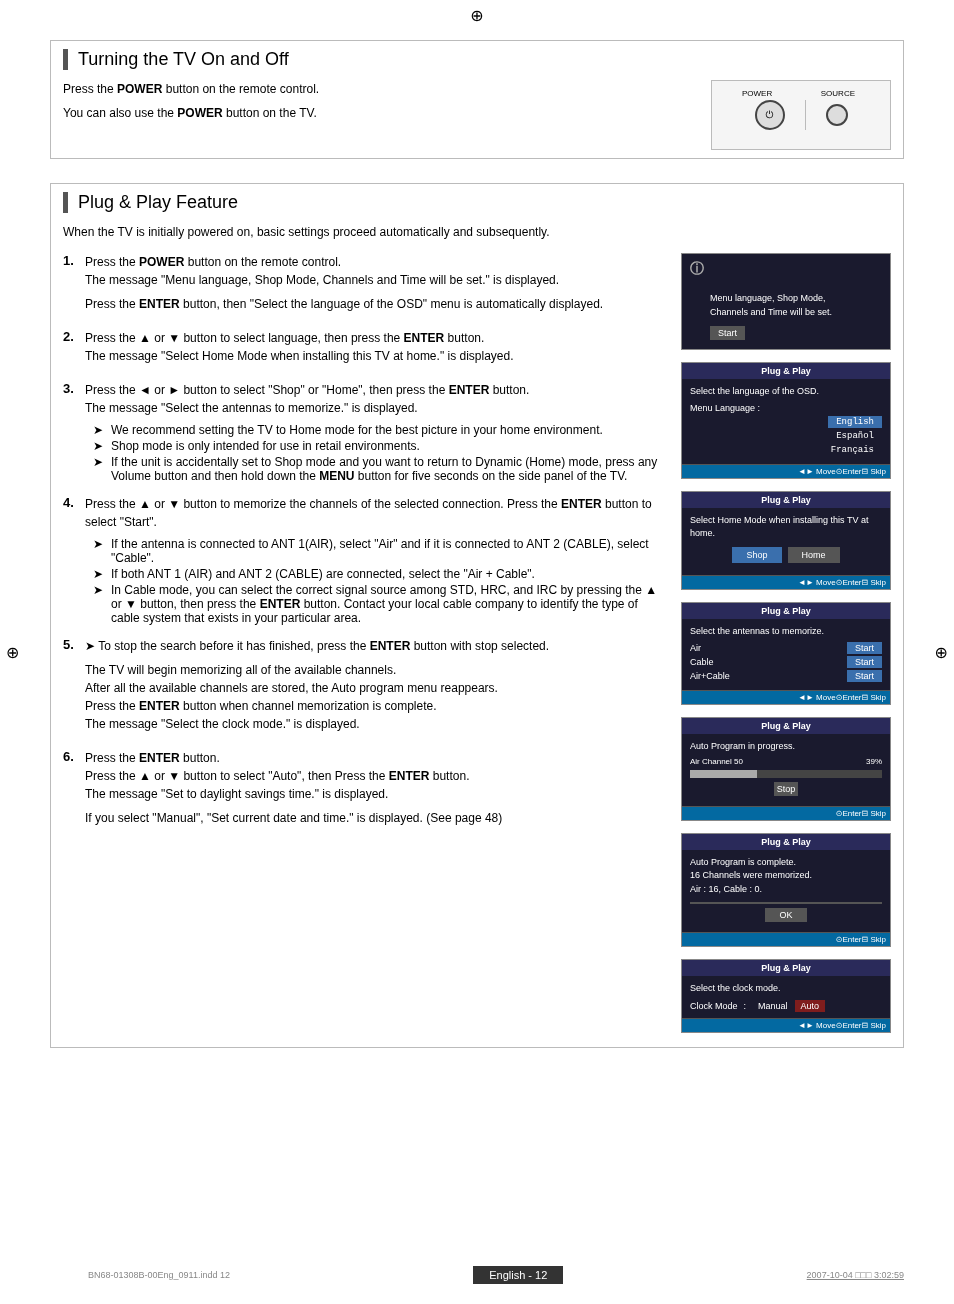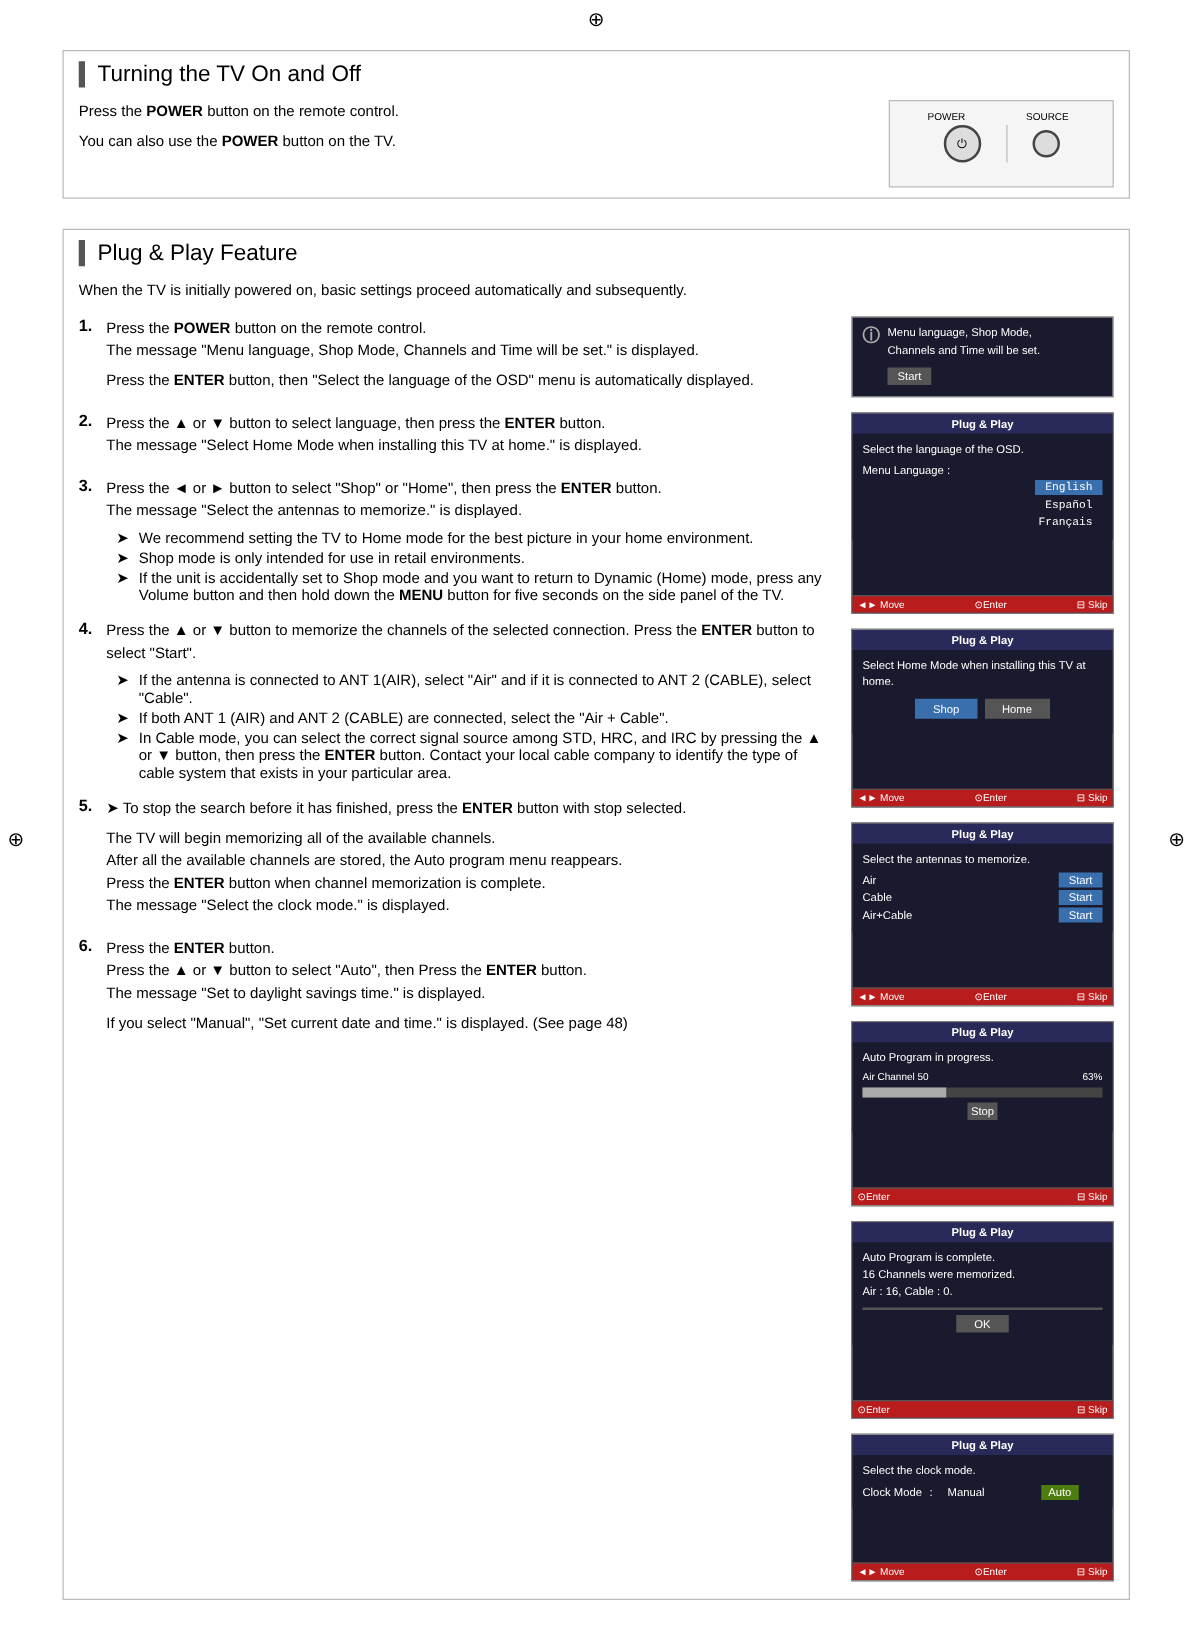--- a/index.html
+++ b/index.html
@@ -180,27 +180,26 @@
       text-align: center;
       padding: 3px 2px;
       font-size: 9px;
       font-weight: bold;
     }
     .osd-body {
       padding: 6px 8px;
       background: #1a1a2e;
     }
     .osd-footer {
-      background: #b91c1c;
+      background: #0369a1;
       border-top: 1px solid #555;
       display: flex;
-      justify-content: space-between;
+      justify-content: flex-end;
       padding: 2px 4px;
       font-size: 8px;
-      margin-top: 44px;
     }
     .osd-btn {
       background: #555;
       color: #fff;
       padding: 2px 8px;
       font-size: 9px;
       display: inline-block;
       margin: 3px 0;
       cursor: pointer;
       border: none;
@@ -261,21 +260,21 @@
       font-size: 9px;
       display: block;
       margin: 4px auto;
       text-align: center;
       width: fit-content;
     }
 
     .clock-mode-row { display: flex; align-items: center; gap: 6px; margin-top: 4px; }
     .clock-label { font-size: 9px; }
     .clock-manual { padding: 1px 6px; font-size: 9px; }
-    .clock-auto { background: #4d7c0f; color: #fff; padding: 1px 6px; font-size: 9px; margin-left: 38px; }
+    .clock-auto { background: #7f1d1d; color: #fff; padding: 1px 6px; font-size: 9px; }
 
     
     .page-footer {
       position: absolute;
       bottom: 20px;
       left: 0;
       right: 0;
       display: flex;
       justify-content: space-between;
       align-items: center;
@@ -453,21 +452,21 @@
         </ol>
       </div>
 
       <div class="plug-play-screens">
 
         <div class="osd-screen">
           <div class="osd-body">
             <div style="display:flex;align-items:flex-start;gap:6px;">
               <span style="font-size:14px;color:#aaa;font-weight:bold;">ⓘ</span>
               <div>
-                <p style="font-size:9px;margin-bottom:4px;">Menu language, Shop Mode,<br>Channels and Time will be set.</p>
+                <p style="font-size:9px;margin-bottom:4px;margin-top:32px;">Menu language, Shop Mode,<br>Channels and Time will be set.</p>
                 <button class="osd-btn">Start</button>
               </div>
             </div>
           </div>
         </div>
 
         <div class="osd-screen">
           <div class="osd-header">Plug &amp; Play</div>
           <div class="osd-body">
             <p style="font-size:9px;margin-bottom:4px;">Select the language of the OSD.</p>
@@ -533,21 +532,21 @@
             <span>⊟ Skip</span>
           </div>
         </div>
 
         <div class="osd-screen">
           <div class="osd-header">Plug &amp; Play</div>
           <div class="osd-body">
             <p style="font-size:9px;margin-bottom:3px;">Auto Program in progress.</p>
             <div class="progress-info">
               <span>Air Channel 50</span>
-              <span>63%</span>
+              <span>39%</span>
             </div>
             <div class="progress-bar-outer">
               <div class="progress-bar-inner"></div>
             </div>
             <span class="stop-btn">Stop</span>
           </div>
           <div class="osd-footer">
             <span>⊙Enter</span>
             <span>⊟ Skip</span>
           </div>

